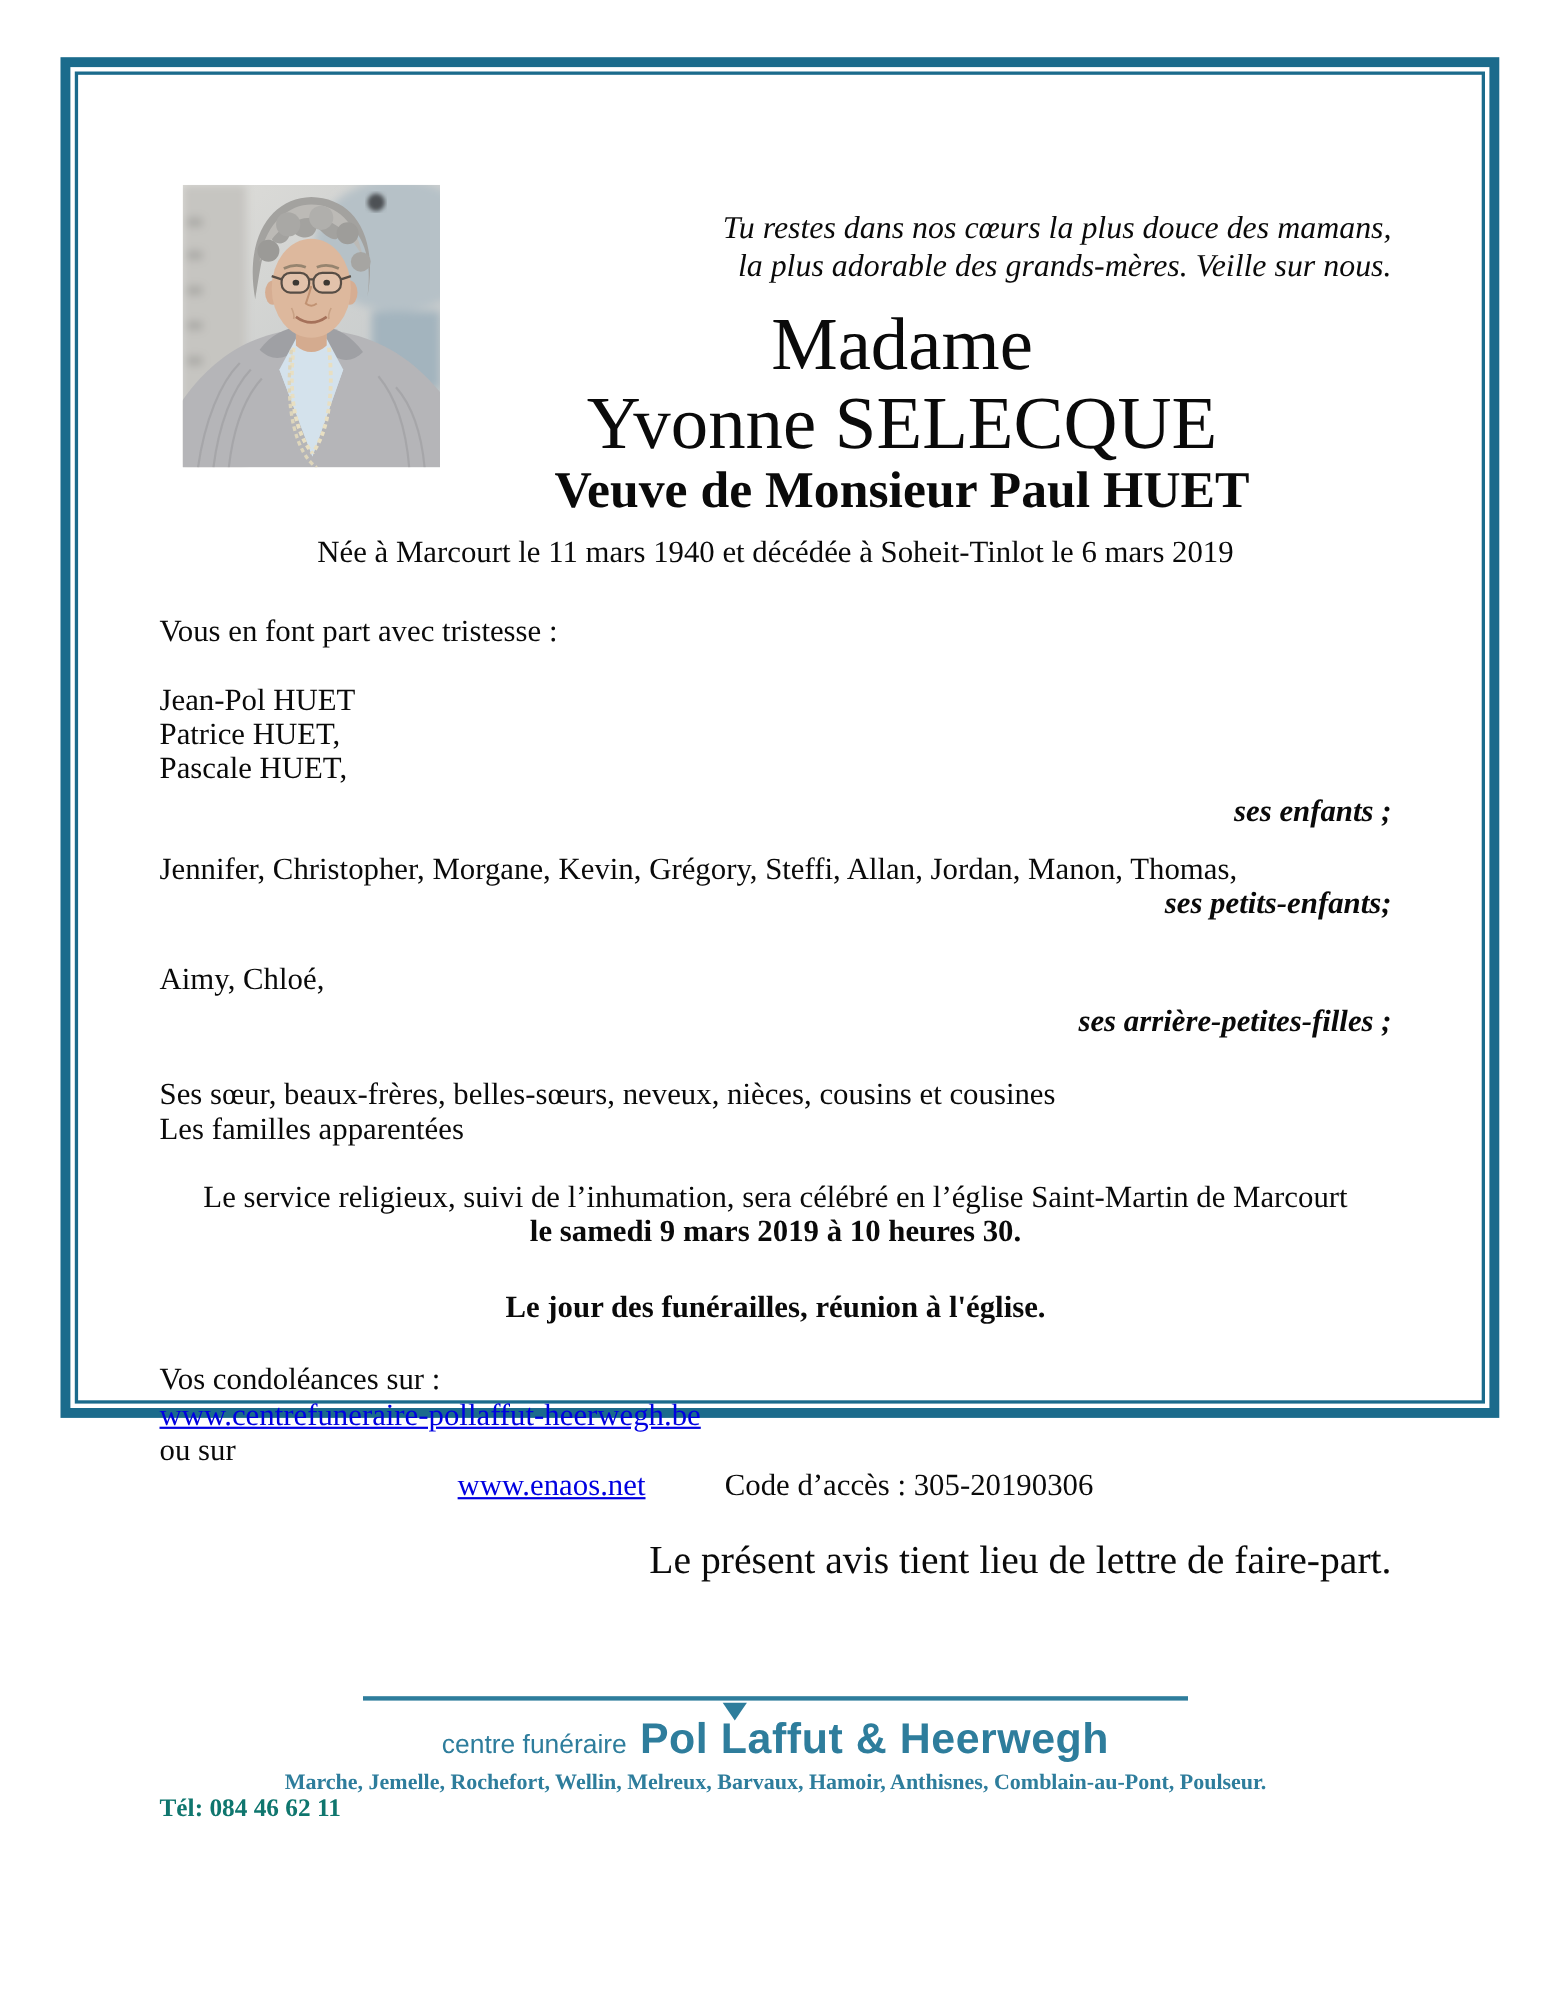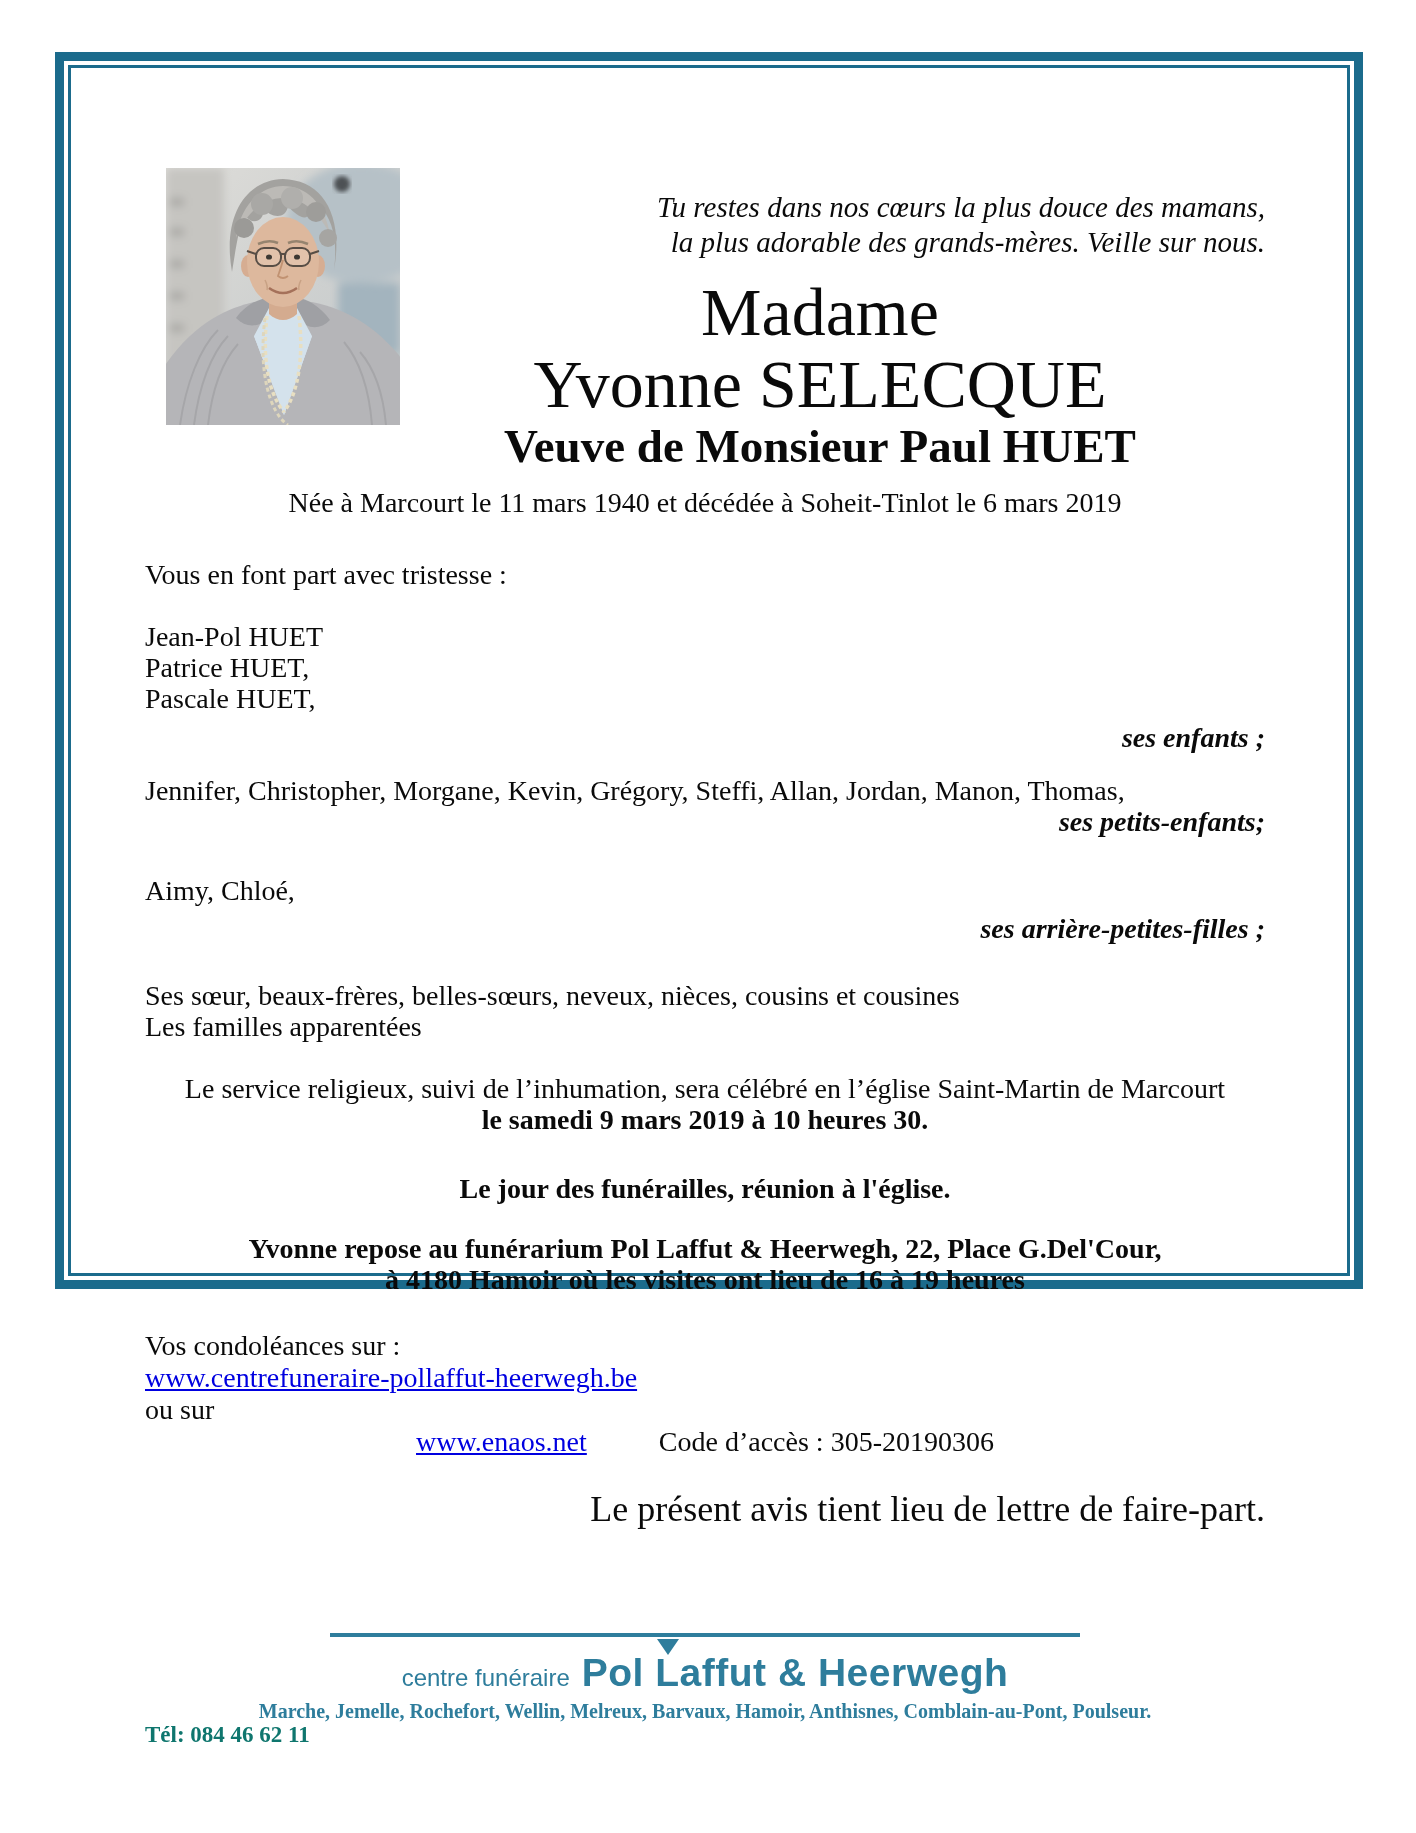--- a/index.html
+++ b/index.html
@@ -204,24 +204,20 @@
       <div>Les familles apparentées</div>
     </div>
 
     <div class="service">
       <div>Le service religieux, suivi de l’inhumation, sera célébré en l’église Saint-Martin de Marcourt</div>
       <div class="b">le samedi 9 mars 2019 à 10 heures 30.</div>
     </div>
 
     <div class="meeting">Le jour des funérailles, réunion à l'église.</div>
 
-    <div class="repose">
-      <div>Yvonne repose au funérarium Pol Laffut &amp; Heerwegh, 22, Place G.Del'Cour,</div>
-      <div>à 4180 Hamoir où les visites ont lieu de 16 à 19 heures</div>
-    </div>
 
     <div class="condolences">
       <div>Vos condoléances sur :</div>
       <div><a>www.centrefuneraire-pollaffut-heerwegh.be</a></div>
       <div>ou sur</div>
       <div class="enaos-row">
         <a>www.enaos.net</a>
         <span>Code d’accès : 305-20190306</span>
       </div>
     </div>

